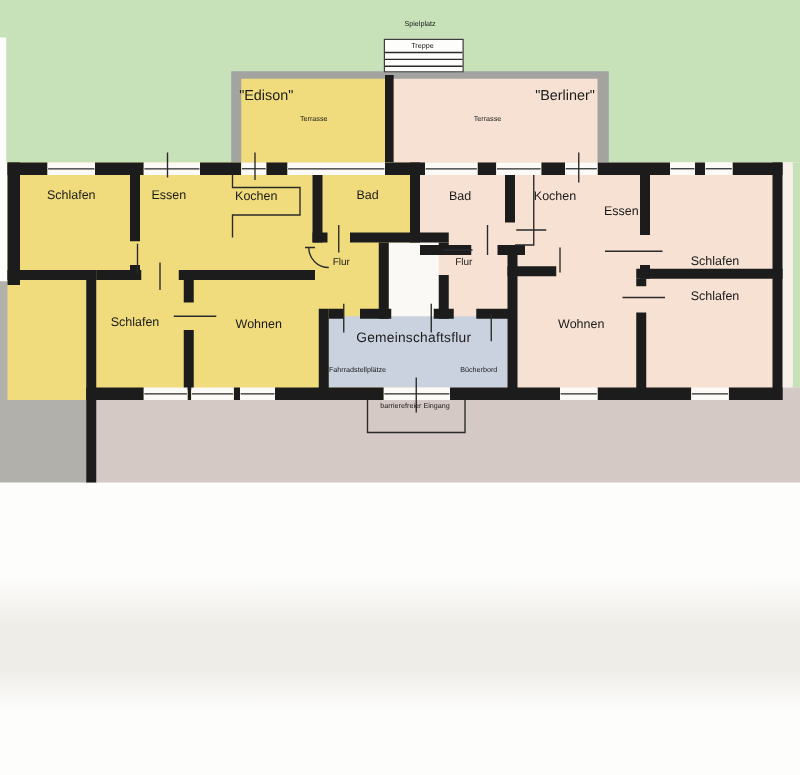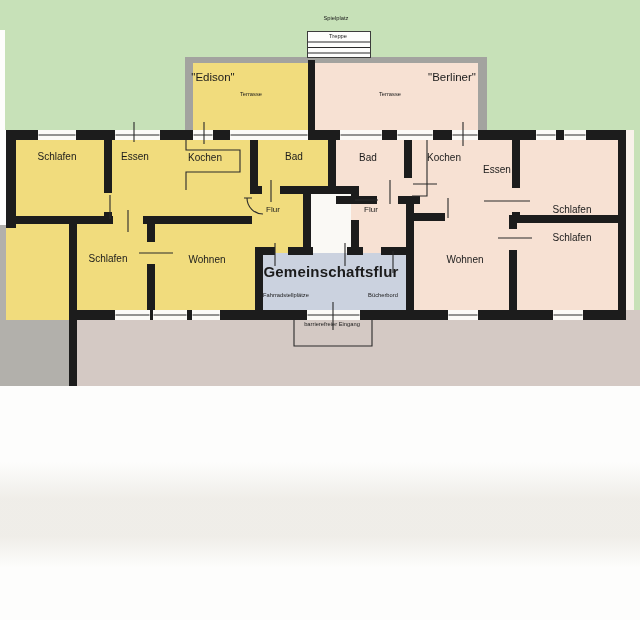--- a/index.html
+++ b/index.html
@@ -10,21 +10,21 @@
   .zone.bordered{border:1px solid #3c3c3c}
   .wall{position:absolute;background:#1c1c1c}
   .win{position:absolute;background:#fbfaf7}
   #overlay{position:absolute;left:0;top:0;width:640px;height:620px;pointer-events:none}
   .lbl{position:absolute;color:#1b1b1b;white-space:nowrap;line-height:1;
        transform:translate(-50%,-50%)}
   .lbl.xs{font-size:8px;transform:translate(-50%,-50%) scale(.72)}
   .lbl.s8{font-size:8px}
   .lbl.s{font-size:10px}
   .lbl.m{font-size:11.5px}
-  .lbl.gf{font-size:15px;font-weight:700;letter-spacing:.2px}
+  .lbl.gf{font-size:11px;font-weight:400;letter-spacing:.2px}
   .shade{position:absolute;left:0;top:462px;width:640px;height:106px;
          background:linear-gradient(to bottom, rgba(234,231,225,0) 0%,
          rgba(232,229,222,.65) 35%, rgba(232,229,222,.65) 70%, rgba(234,231,225,0) 100%)}
 </style>
 </head>
 <body>
 
 <div id="page">
   <div class="shade"></div>
   <div class="zone" style="left: 0px; top: 0px; width: 640px; height: 130px; background: rgb(199, 225, 184);"></div>

